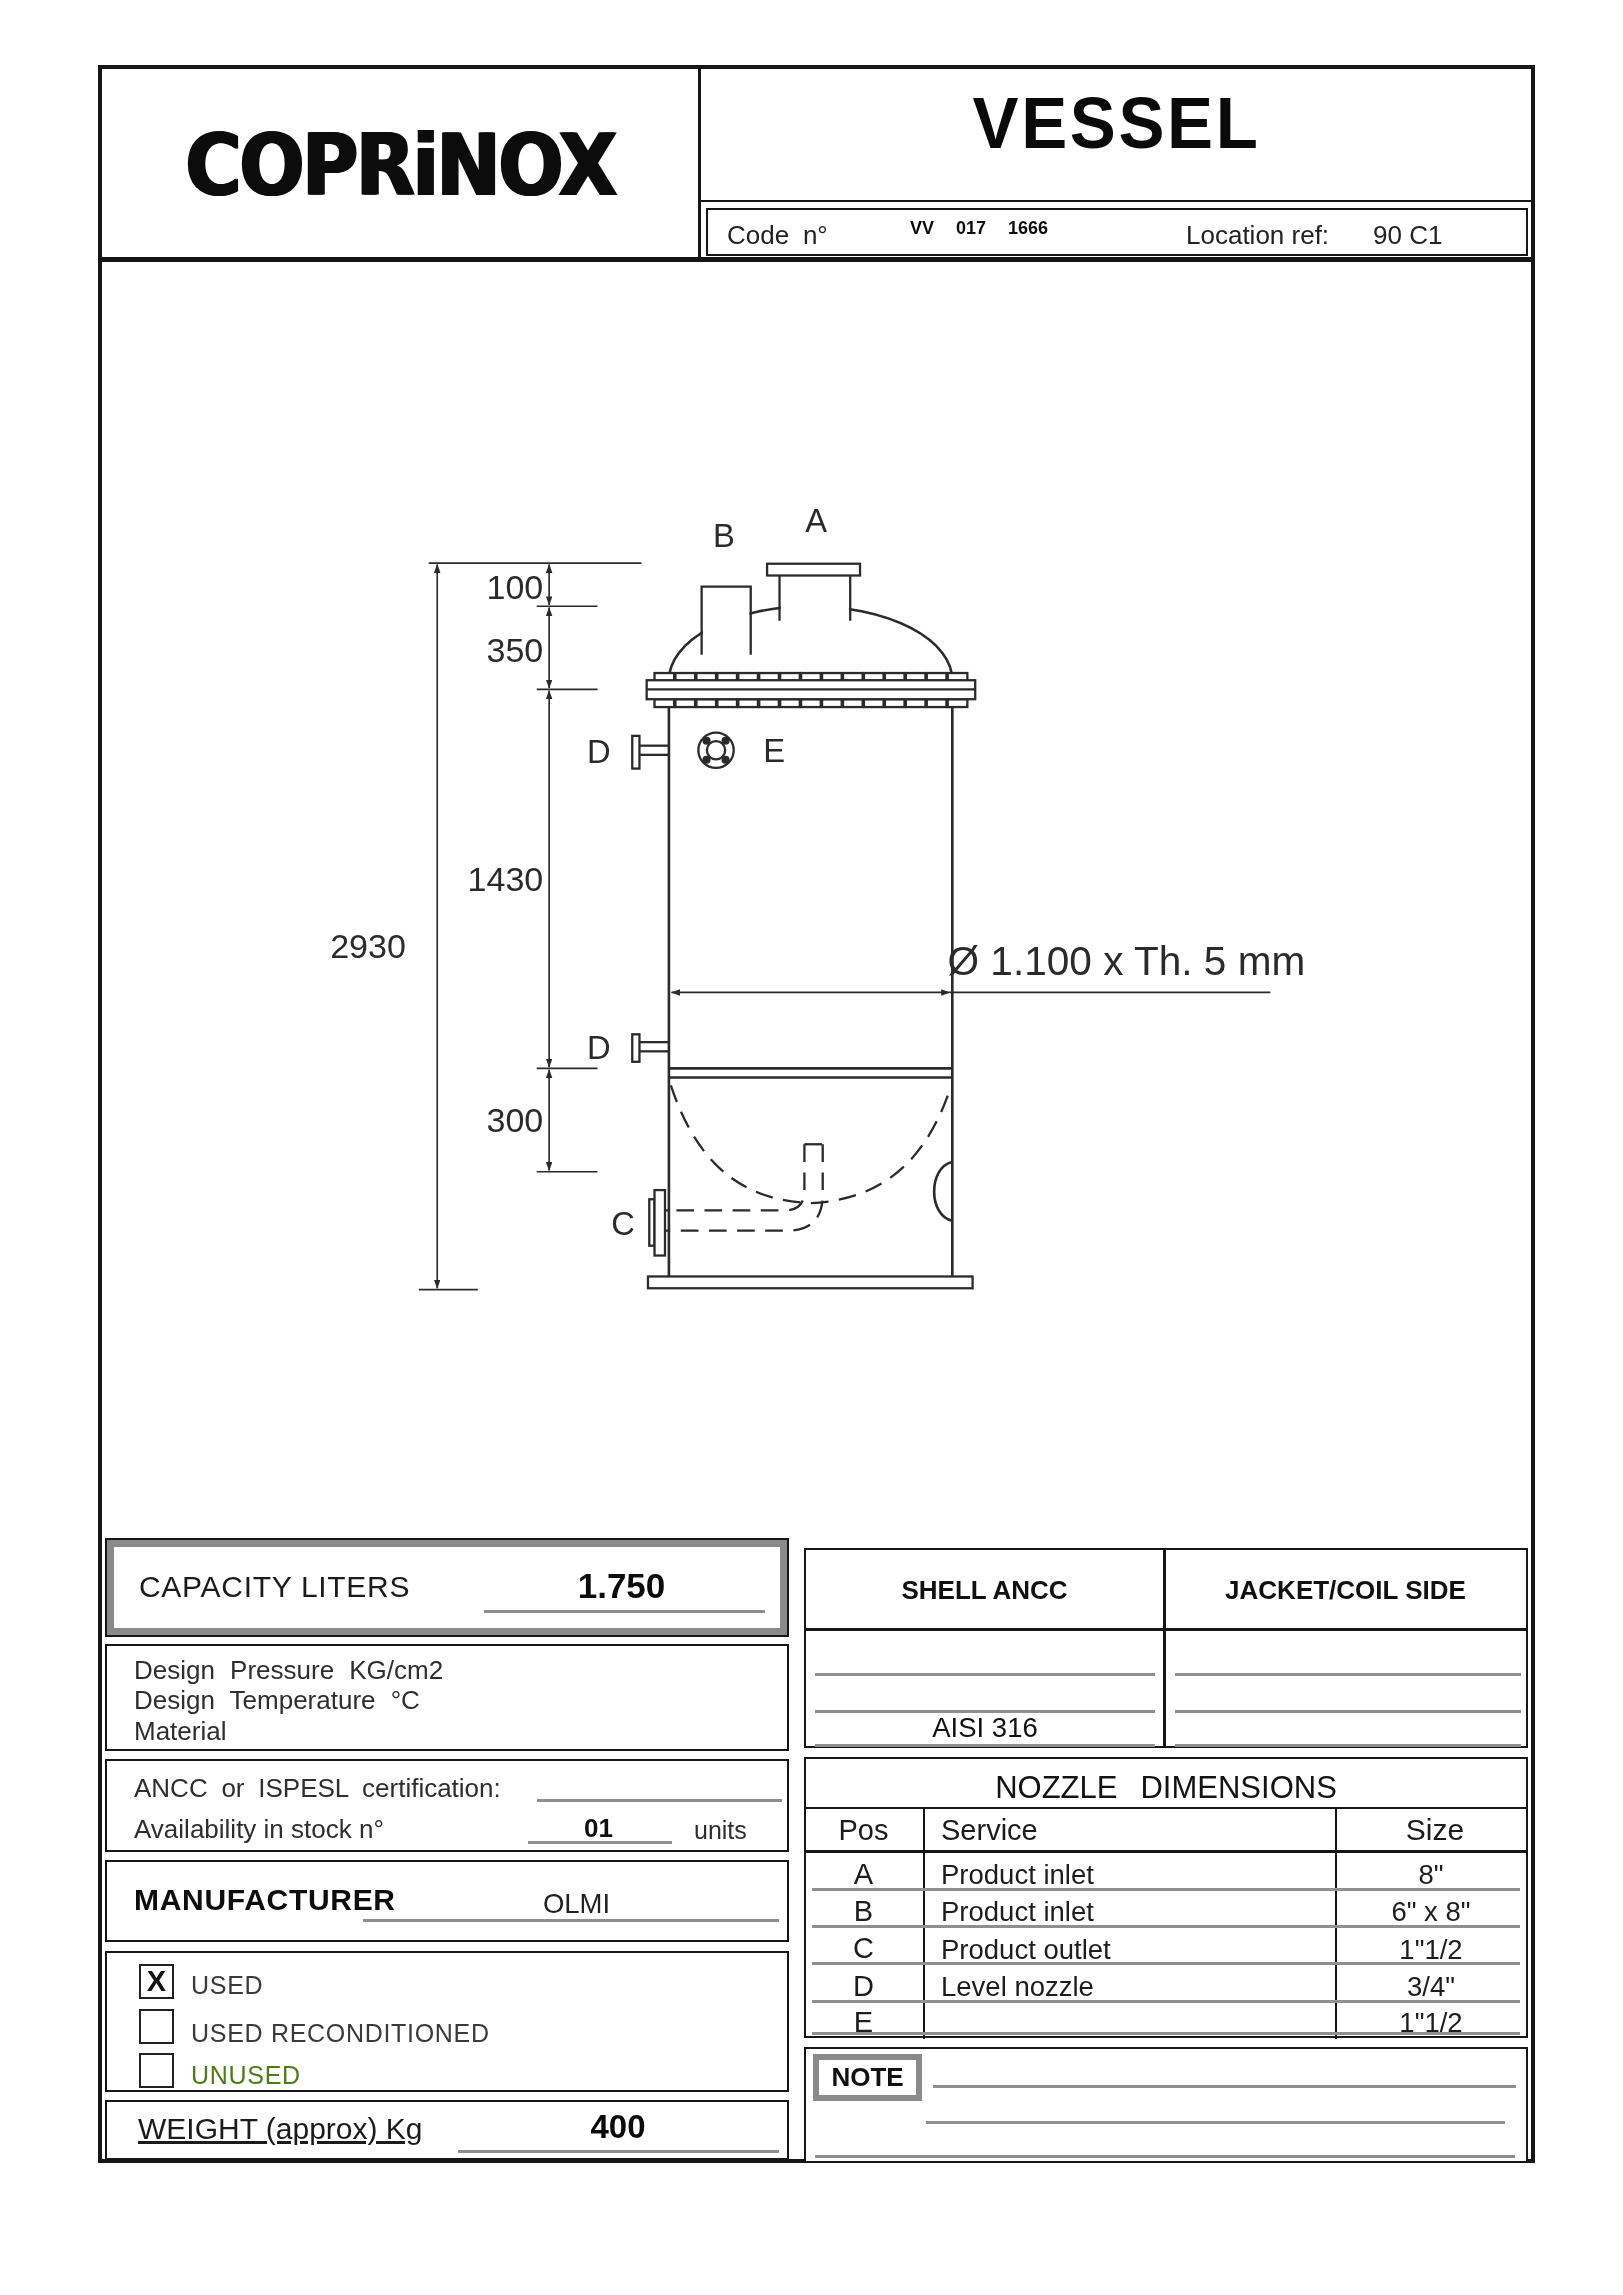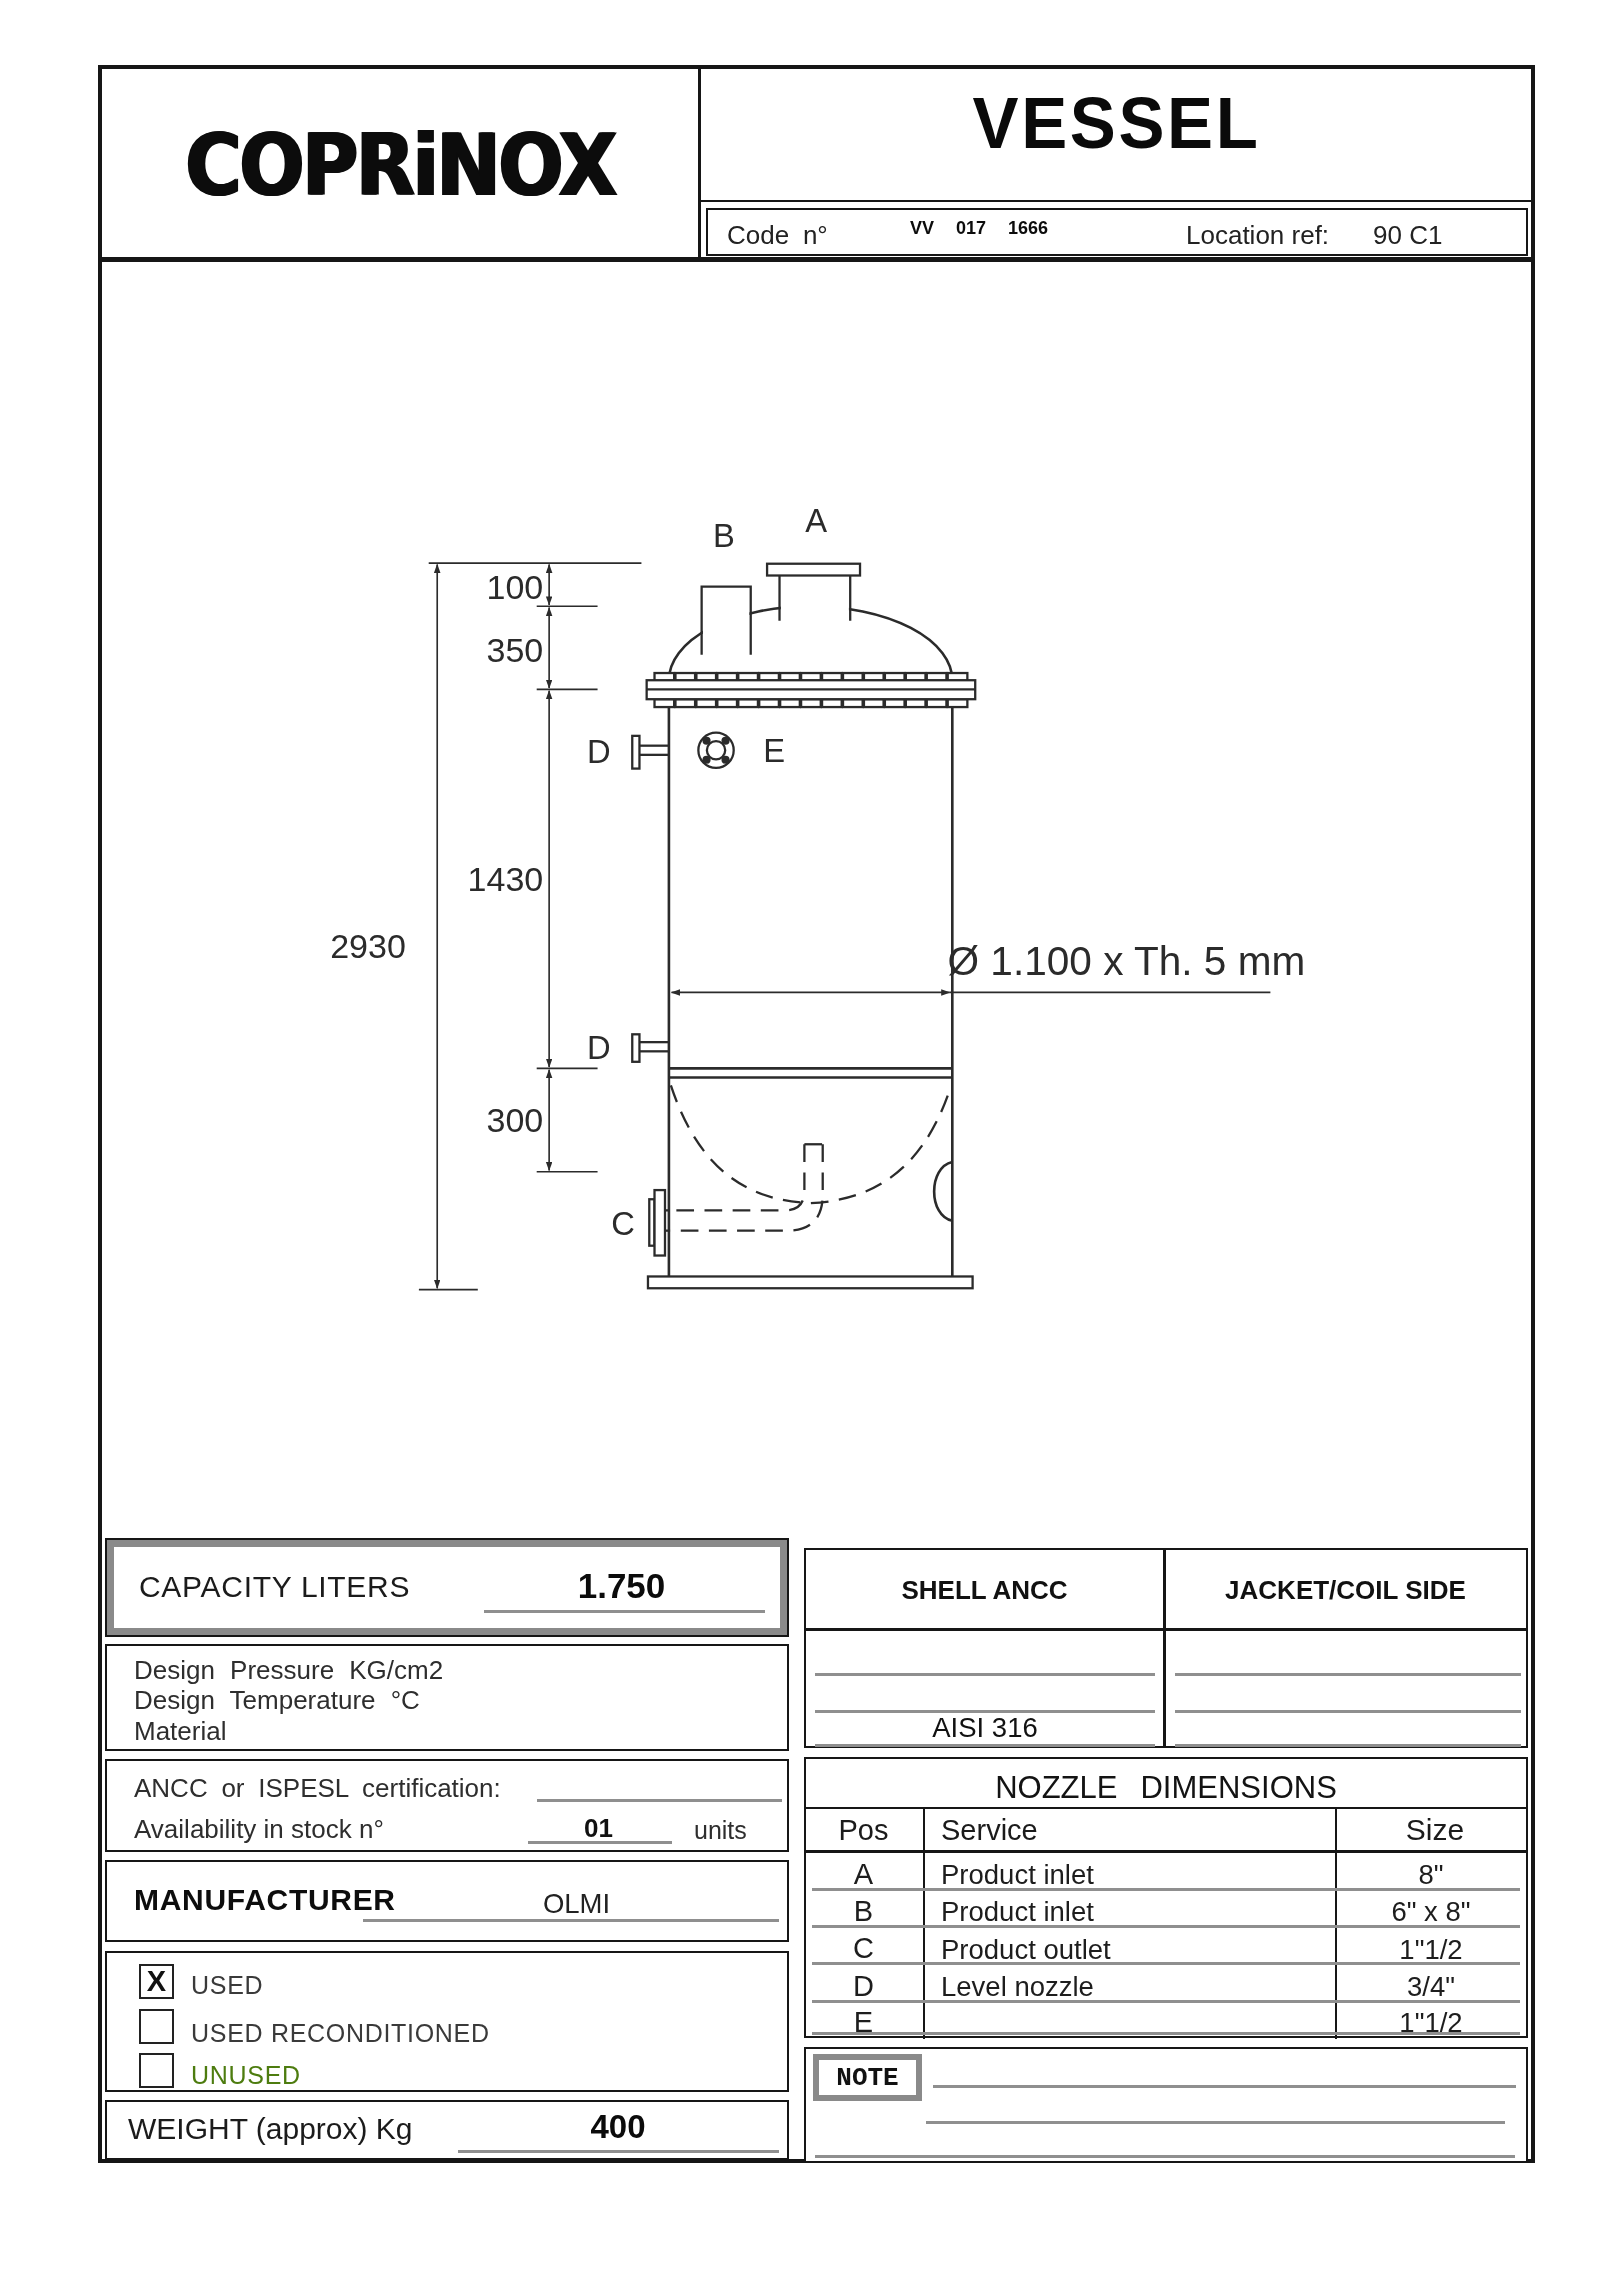--- a/index.html
+++ b/index.html
@@ -217,21 +217,21 @@
 <div class="chk" style="left:139px;top:1964px;">
   <span>X</span>
 </div>
 <div class="txt" style="left:191px;top:1971px;font-size:25px;color:#3a3a3a;letter-spacing:0.7px;">USED</div>
 <div class="chk" style="left:139px;top:2009px;"></div>
 <div class="txt" style="left:191px;top:2019px;font-size:25px;color:#3a3a3a;letter-spacing:0.7px;">USED RECONDITIONED</div>
 <div class="chk" style="left:139px;top:2053px;"></div>
 <div class="txt" style="left:191px;top:2061px;font-size:25px;color:#4d7c0f;letter-spacing:0.7px;">UNUSED</div>
 
 <div class="box" style="left:105px;top:2100px;width:684px;height:60px;border-width:2px;"></div>
-<div class="txt" style="left:128px;top:2112px;font-size:30px;color:#1b1b1b;">WEIGHT (approx) Kg</div>
+<div class="txt" style="left:138px;top:2112px;font-size:30px;color:#1b1b1b;text-decoration:underline;">WEIGHT (approx) Kg</div>
 <div class="txt ctr" style="left:497px;top:2108px;width:242px;font-size:33px;font-weight:bold;color:#0b0b0b;">400</div>
 <div class="gline" style="left:458px;top:2150px;width:321px;"></div>
 
 <div class="box" style="left:804px;top:1757px;width:724px;height:281px;"></div>
 <div class="txt ctr" style="left:804px;top:1770px;width:724px;font-size:31px;font-weight:500;word-spacing:14.4px;color:#131313;">NOZZLE DIMENSIONS</div>
 <div class="hline" style="left:804px;top:1807px;width:724px;height:2px;"></div>
 <div class="hline" style="left:923px;top:1807px;width:2px;height:232px;"></div>
 <div class="hline" style="left:1335px;top:1807px;width:2px;height:232px;"></div>
 <div class="hline" style="left:804px;top:1850px;width:724px;height:2.6px;"></div>
 <div class="txt ctr" style="left:804px;top:1814px;width:119px;font-size:29px;color:#1b1b1b;">Pos</div>
@@ -257,19 +257,19 @@
 <div class="txt" style="left:941px;top:1971px;font-size:27.5px;">Level nozzle</div>
 <div class="txt ctr" style="left:1335px;top:1971px;width:192px;font-size:27.5px;">3/4"</div>
 <div class="gline" style="left:812px;top:2000px;width:708px;"></div>
 
 <div class="txt ctr" style="left:804px;top:2006px;width:119px;font-size:29px;">E</div>
 <div class="txt" style="left:941px;top:2007px;font-size:27.5px;"></div>
 <div class="txt ctr" style="left:1335px;top:2007px;width:192px;font-size:27.5px;">1"1/2</div>
 <div class="gline" style="left:812px;top:2032px;width:708px;"></div>
 
 <div class="box" style="left:804px;top:2047px;width:724px;height:116px;"></div>
-<div class="abs" style="left:813px;top:2054px;width:109px;height:47px;border:6.5px solid #8a8a8a;background:#fff;box-sizing:border-box;display:flex;align-items:center;justify-content:center;font-family:Liberation Mono, monospace;">
+<div class="abs" style="left:813px;top:2054px;width:109px;height:47px;border:6.5px solid #8a8a8a;background:#fff;box-sizing:border-box;display:flex;align-items:center;justify-content:center;">
   <span style="font-size:26px;font-weight:600;color:#111;">NOTE</span>
 </div>
 <div class="gline" style="left:933px;top:2085px;width:583px;"></div>
 <div class="gline" style="left:926px;top:2121px;width:579px;"></div>
 <div class="gline" style="left:815px;top:2155px;width:700px;"></div>
 
 
 </body></html>

